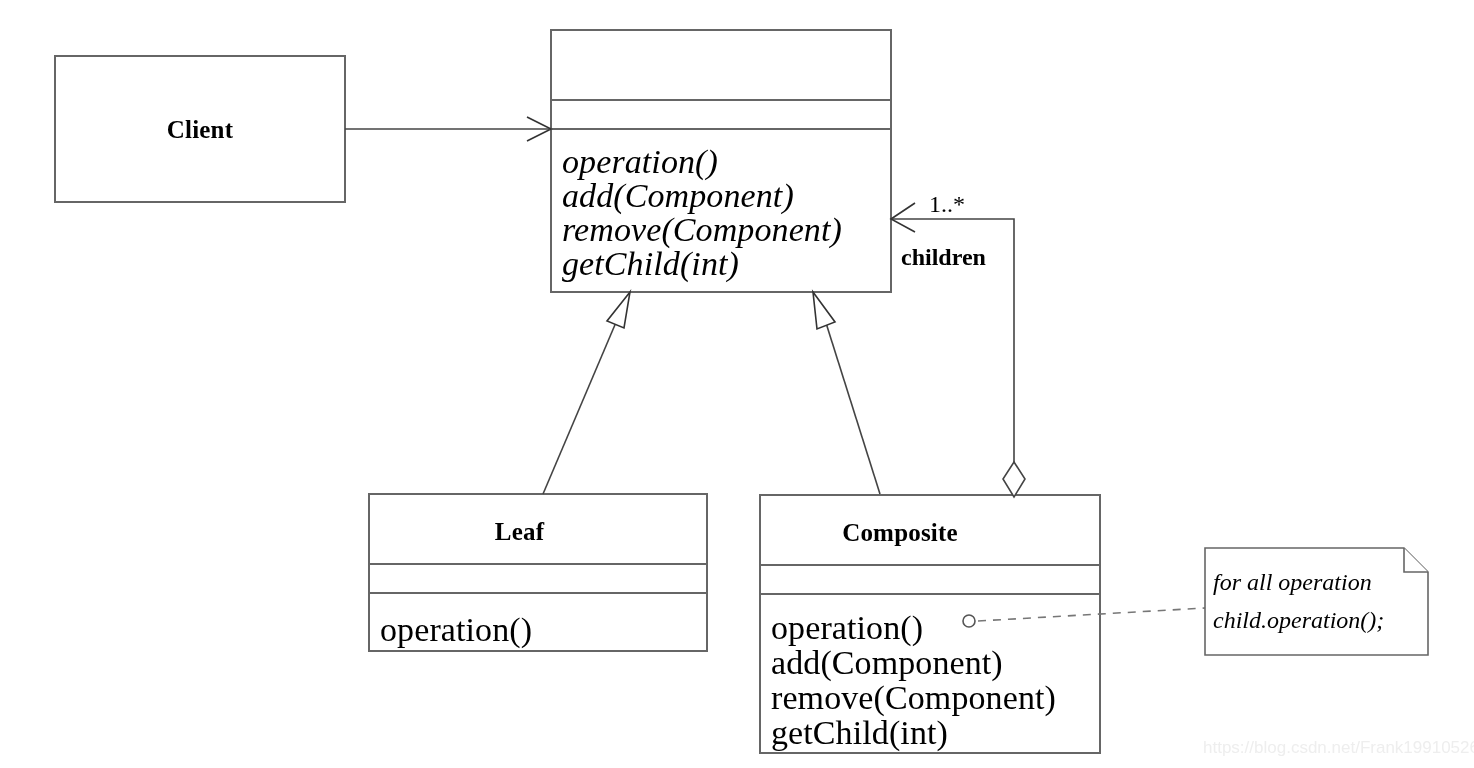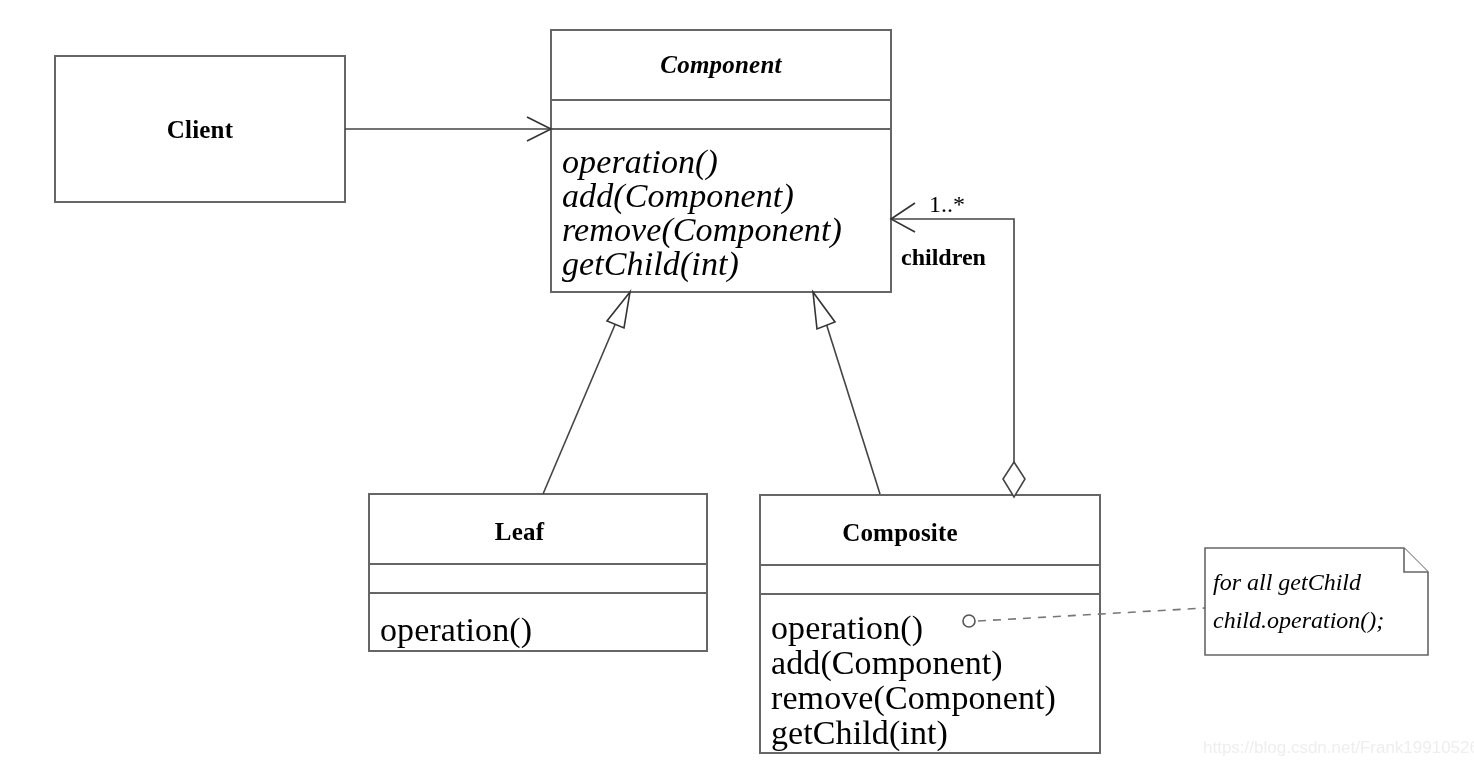--- a/index.html
+++ b/index.html
@@ -182,36 +182,35 @@
     </g>
 
     <g>
       <path class="note-body" d="M1205,548 L1404,548 L1428,572 L1428,655 L1205,655 Z"></path>
       <path class="note-fold" d="M1404,548 L1404,572 L1428,572"></path>
     </g>
   </svg>
 
   <div class="txt class-title" style="left:55px; top:117px; width:290px;">Client</div>
 
-  <div class="txt class-title abstract" style="left:551px; top:52px; width:340px;">Component</div>
   <div class="txt member abstract" style="left:562px; top:145px;">operation()</div>
   <div class="txt member abstract" style="left:562px; top:179px;">add(Component)</div>
   <div class="txt member abstract" style="left:562px; top:213px;">remove(Component)</div>
   <div class="txt member abstract" style="left:562px; top:247px;">getChild(int)</div>
 
   <div class="txt class-title" style="left:369px; top:519px; width:301px;">Leaf</div>
   <div class="txt member" style="left:380px; top:613px;">operation()</div>
 
   <div class="txt class-title" style="left:760px; top:520px; width:280px;">Composite</div>
   <div class="txt member" style="left:771px; top:611px;">operation()</div>
   <div class="txt member" style="left:771px; top:646px;">add(Component)</div>
   <div class="txt member" style="left:771px; top:681px;">remove(Component)</div>
   <div class="txt member" style="left:771px; top:716px;">getChild(int)</div>
 
   <div class="txt edge-label" style="left:929px; top:192px;">1..*</div>
   <div class="txt edge-label" style="left:901px; top:245px;font-weight:bold;">children</div>
 
-  <div class="txt note-text" style="left:1213px; top:567px;">for all getChild</div>
+  <div class="txt note-text" style="left:1213px; top:567px;">for all operation</div>
   <div class="txt note-text" style="left:1213px; top:605px;text-align:center;">child.operation();</div>
 
   <div class="watermark" style="left:1203px; top:738px;">https://blog.csdn.net/Frank19910526</div>
 
 </div>
 
 </body></html>

